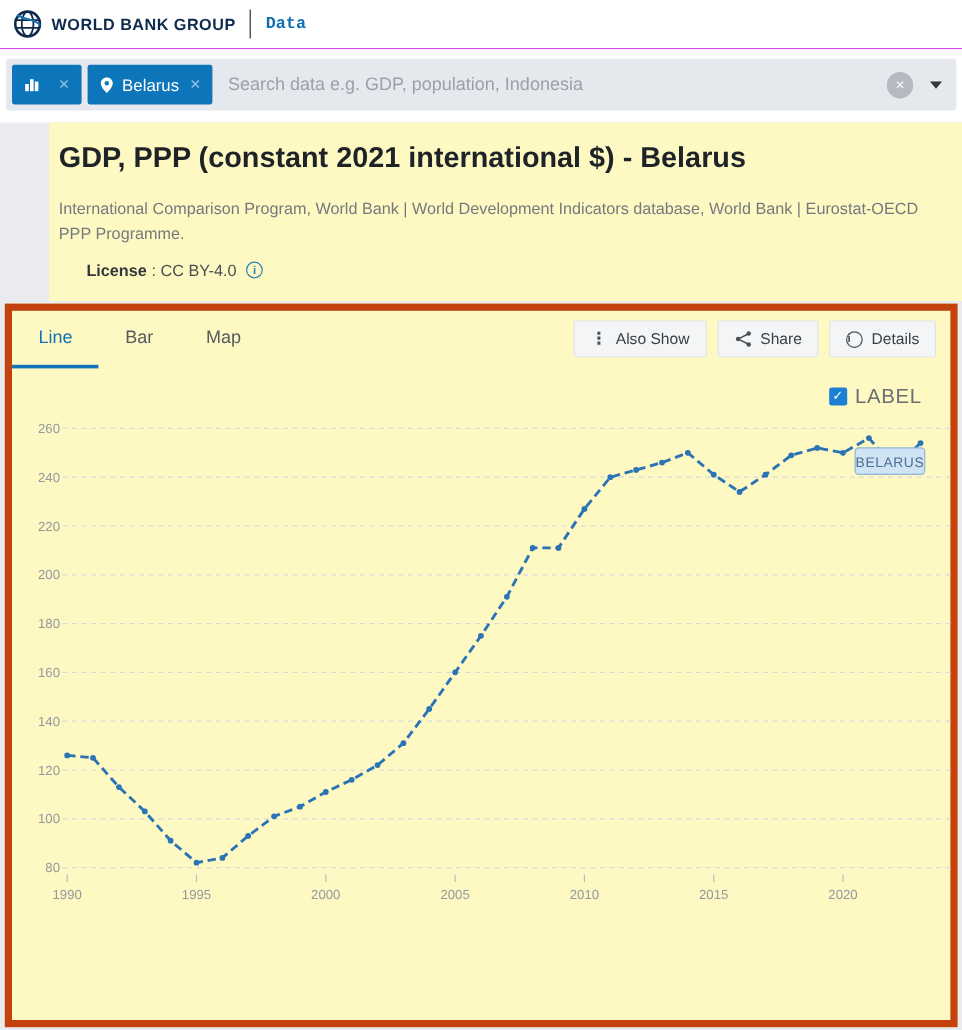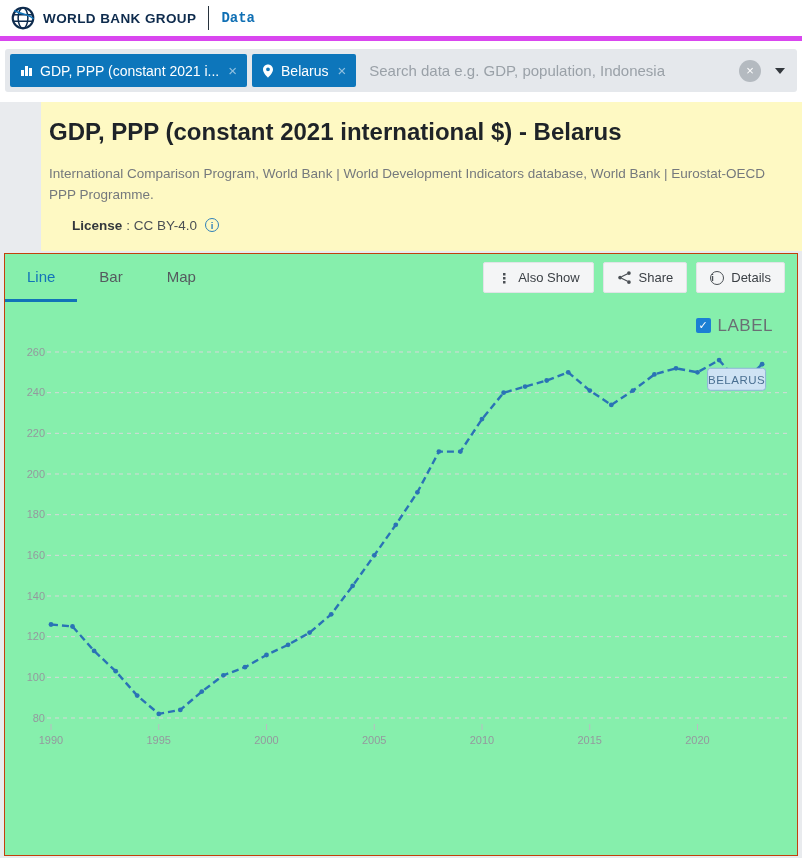--- a/index.html
+++ b/index.html
@@ -1,19 +1,19 @@
 <!DOCTYPE html>
 <html><head>
 <meta charset="utf-8">
 <style>
   * { margin:0; padding:0; box-sizing:border-box; }
   html,body { width:802px; height:858px; background:#e9ebee; font-family:"Liberation Sans","DejaVu Sans",sans-serif; overflow:hidden; }
 
   
-  .header { background:#fff; height:41px; display:flex; align-items:center; padding:0 10px; border-bottom:5px solid #d946ef; }
+  .header { background:#fff; height:41px; display:flex; align-items:center; padding:0 10px; border-bottom:1px solid #d946ef; }
   .brand { display:flex; align-items:center; gap:7px; }
   .brand-name { font-size:13.5px; font-weight:bold; color:#0e2b4d; letter-spacing:.4px; }
   .brand-divider { width:1px; height:24px; background:#27323c; margin:0 12px; }
   .nav-data { font-size:14px; font-weight:bold; color:#0f6fb4; cursor:pointer;font-family:Liberation Mono, monospace; }
 
   
   .search-wrap { background:#fff; padding:8px 5px 10px 5px; }
   .search-bar { background:#e5e8ec; border-radius:3px; height:43px; display:flex; align-items:center; padding:0 12px 0 5px; position:relative; }
   .chip { background:#0d76bb; color:#fff; height:33px; border-radius:2px; display:flex; align-items:center; padding:0 10px; margin-right:5px; font-size:14px; white-space:nowrap; cursor:pointer; }
   .chip .chip-icon { margin-right:7px; display:flex; }
@@ -26,21 +26,21 @@
   
   .title-block { background:#fef9c3; padding:16px 10px 18px 8px;margin-left:41px; }
   .page-title { font-size:24px; font-weight:600; color:#1e2328; margin-bottom:18px; }
   .source-text { font-size:13.5px; color:#75797d; line-height:1.55; max-width:770px; margin-bottom:12px; }
   .license-line { font-size:13.5px; color:#4a4f54; display:flex; align-items:center; gap:4px;padding-left:23px; }
   .license-line b { color:#33383d; }
   .info-icon { display:inline-block; width:14px; height:14px; border:1px solid #2f80b8; border-radius:50%; color:#2f80b8; font-size:9.5px; line-height:13px; text-align:center; font-weight:bold; margin-left:4px; cursor:pointer; }
 
   
   .page-gray { background:#e9ebee; padding:2px 4px 13px 4px; height:618px; }
-  .card { background:#86efac; border:1px solid #c2410c; height:603px; position:relative; }
+  .card { background:#fef9c3; border:6px solid #c2410c; height:603px; position:relative; }
   .tabs-row { display:flex; align-items:center; height:48px; position:relative; }
   .tab { font-size:15px; color:#555a5f; padding:0 22px; height:48px; line-height:46px; cursor:pointer; position:relative; }
   .tab.active { color:#1273b8; }
   .tab.active::after { content:""; position:absolute; left:0; right:0; bottom:0; height:3px; background:#1273b8; }
   .toolbar { margin-left:auto; display:flex; gap:9px; padding-right:12px; }
   .tool-btn { display:flex; align-items:center; gap:7px; background:#f4f5f6; border:1px solid #e1e4e7; border-radius:2px; height:31px; padding:0 13px; font-size:13px; color:#3a3f44; cursor:pointer; }
   .tool-btn .ticon { color:#4a4f54; display:flex; align-items:center; }
   .dots-icon { font-size:14px; font-weight:bold; color:#4a4f54; }
   .circle-i { display:inline-block; width:14px; height:14px; border:1.3px solid #4a4f54; border-radius:50%; font-size:9.5px; line-height:12px; text-align:center; font-weight:bold; }
 
@@ -82,21 +82,20 @@
 <div class="search-wrap">
   <div class="search-bar">
     <div class="chip">
       <span class="chip-icon">
         <svg width="13" height="13" viewBox="0 0 13 13">
             <rect x="1" y="6" width="3" height="6" fill="#fff"></rect>
             <rect x="5" y="2" width="3" height="10" fill="#fff"></rect>
             <rect x="9" y="4" width="3" height="8" fill="#fff"></rect>
           </svg>
       </span>
-      <span>GDP, PPP (constant 2021 i...</span>
       <span class="chip-close">×</span>
     </div>
     <div class="chip">
       <span class="chip-icon">
         <svg width="12" height="14" viewBox="0 0 12 14">
             <path d="M6 0.5 C3.2 0.5 1 2.7 1 5.4 c0 3.6 5 8.1 5 8.1 s5-4.5 5-8.1 C11 2.7 8.8 0.5 6 0.5 z M6 7.2 a1.9 1.9 0 1 1 0-3.8 a1.9 1.9 0 0 1 0 3.8 z" fill="#fff"></path>
           </svg>
       </span>
       <span>Belarus</span>
       <span class="chip-close">×</span>

